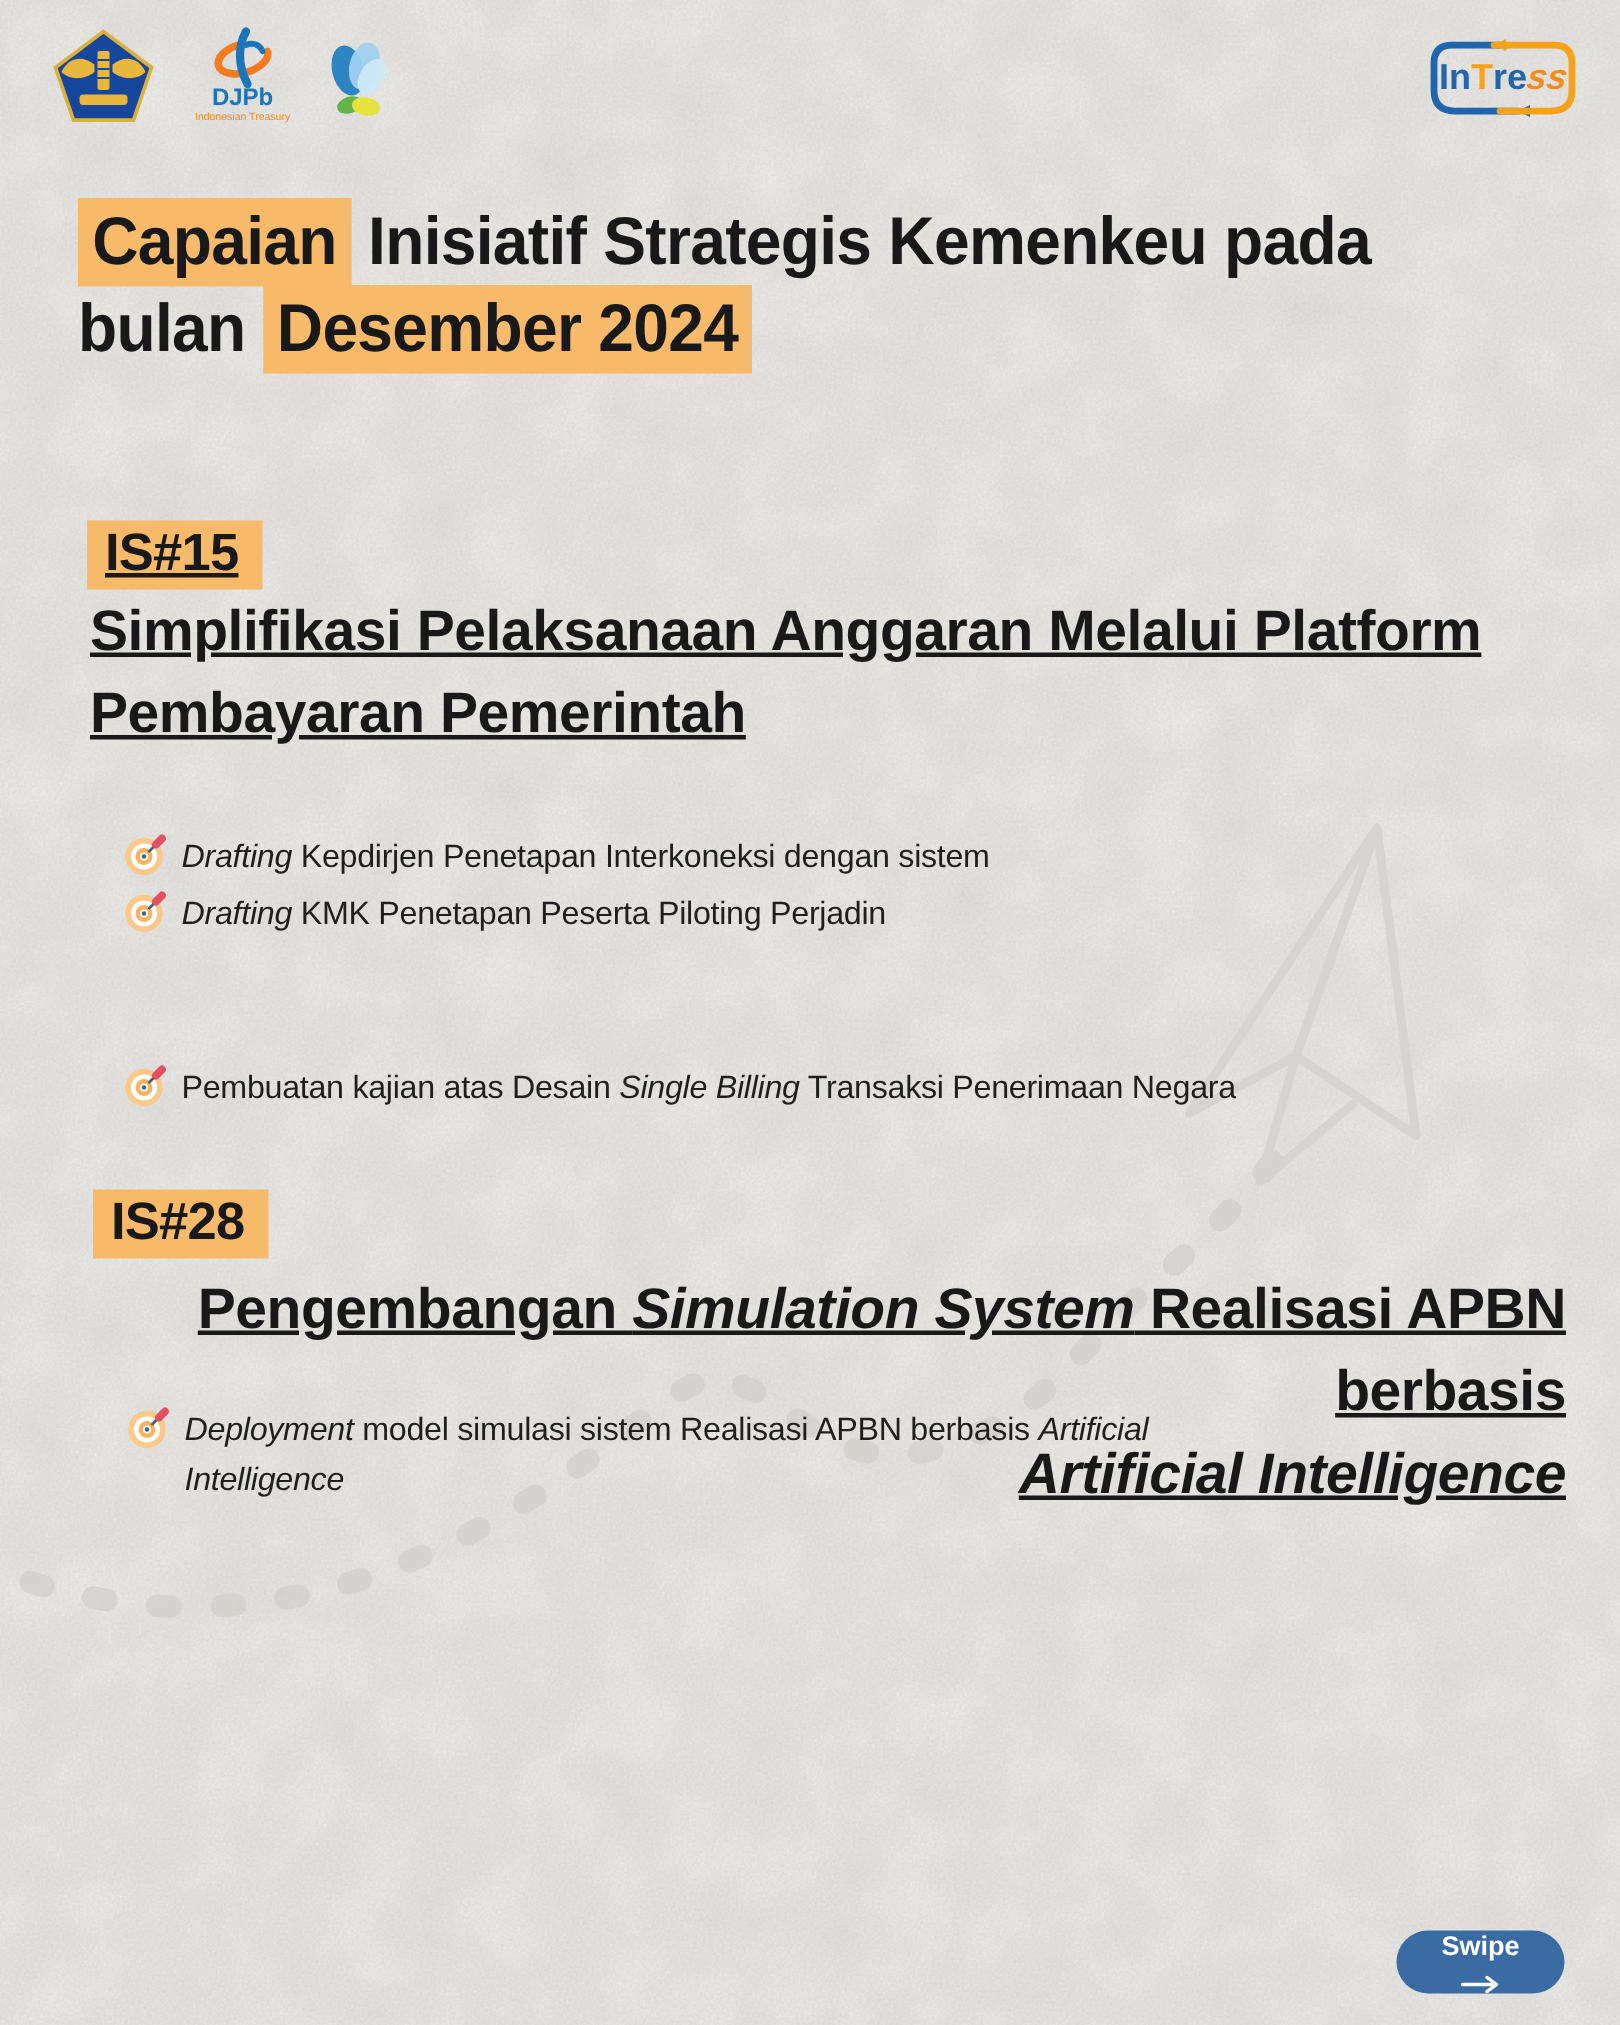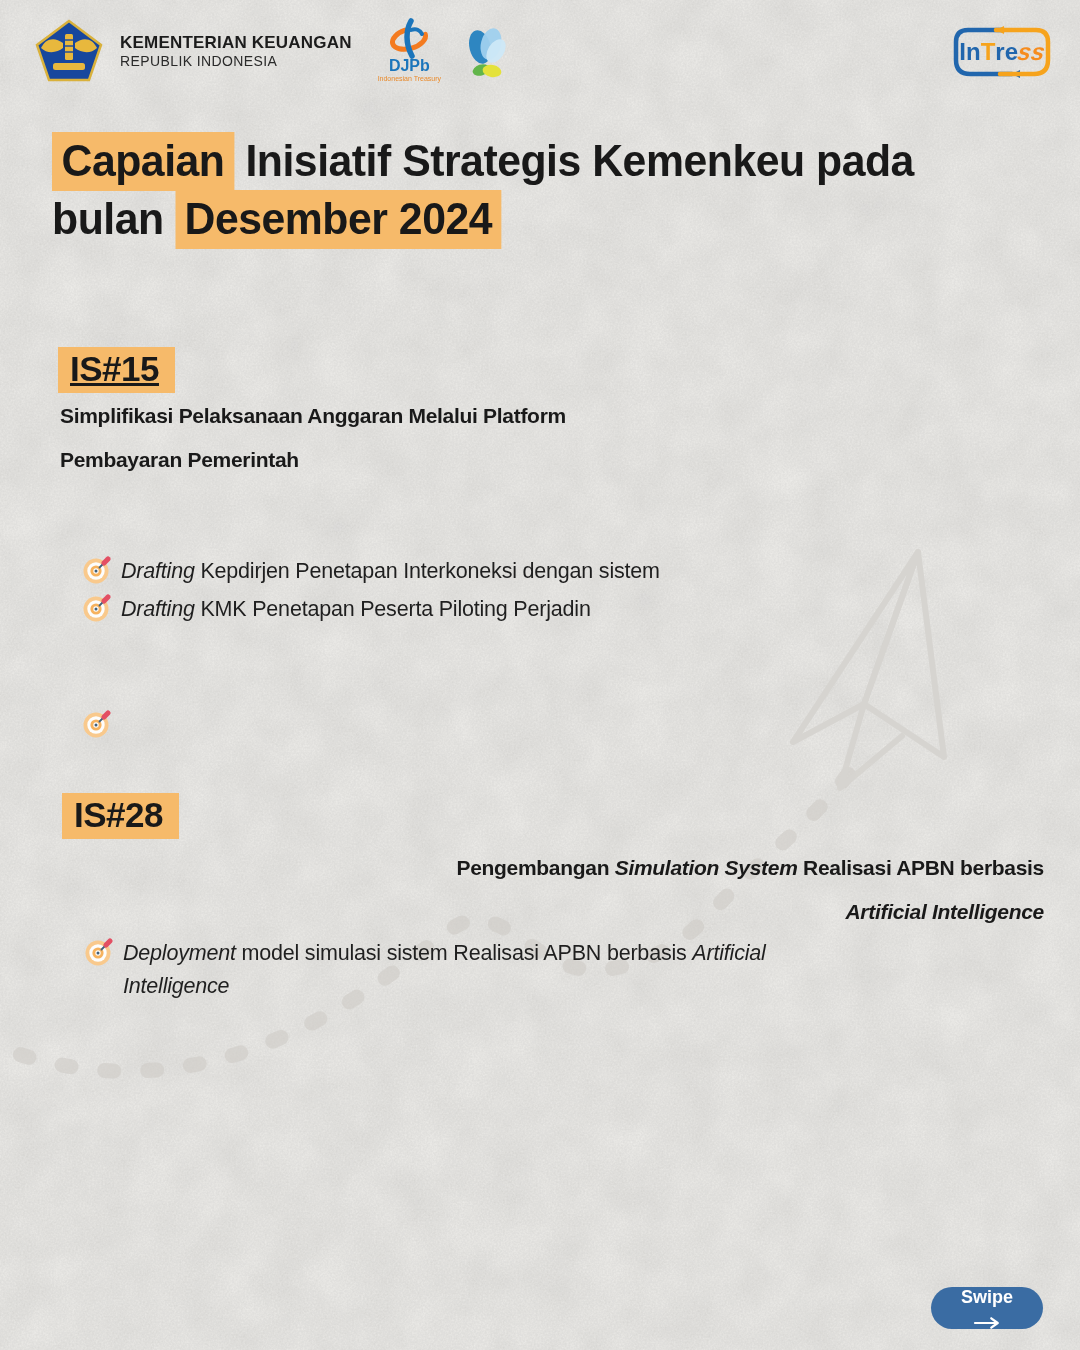--- a/index.html
+++ b/index.html
@@ -43,21 +43,21 @@
   .hl{background:var(--accent);padding:3px 10px 5px 10px;-webkit-box-decoration-break:clone;box-decoration-break:clone;}
 
   
   .tag{
     position:absolute;display:inline-block;
     font-size:35px;font-weight:bold;letter-spacing:-.5px;
     background:var(--accent);padding:2px 16px 4px 12px;
   }
   .rich{white-space:pre-line;}
   .sec-heading{
-    position:absolute;font-size:21px;font-weight:bold;line-height:44px;letter-spacing:-.3px;width:980px;
+    position:absolute;font-size:38px;font-weight:bold;line-height:55px;letter-spacing:-.3px;width:980px;text-decoration:underline;
   }
   .sub-heading{
     position:absolute;font-size:23px;font-weight:bold;line-height:34px;letter-spacing:-.2px;width:940px;
   }
   .bullet{
     position:absolute;display:flex;align-items:flex-start;gap:9px;width:920px;
   }
   .bullet .txt{font-size:21.5px;line-height:33px;color:#1f1f1f;letter-spacing:-.2px;padding-top:1px;}
   .bullet .ico{flex:0 0 30px;margin-top:1px;}
   .it{font-style:italic;}
@@ -108,24 +108,20 @@
       <svg width="70" height="64" viewBox="0 0 70 64">
         <polygon points="35,2 67,26 55,61 15,61 3,26" fill="#17479d" stroke="#d9b13b" stroke-width="2.5"></polygon>
         <rect x="31" y="15" width="8" height="26" rx="1.5" fill="#e8b83d"></rect>
         <line x1="31" y1="21" x2="39" y2="21" stroke="#17479d" stroke-width="1.4"></line>
         <line x1="31" y1="27" x2="39" y2="27" stroke="#17479d" stroke-width="1.4"></line>
         <line x1="31" y1="33" x2="39" y2="33" stroke="#17479d" stroke-width="1.4"></line>
         <path d="M29 24 C20 17 11 20 7 29 C13 35 23 34 29 29 Z" fill="#e8b83d"></path>
         <path d="M41 24 C50 17 59 20 63 29 C57 35 47 34 41 29 Z" fill="#e8b83d"></path>
         <rect x="19" y="44" width="32" height="7" rx="2.5" fill="#e8b83d"></rect>
       </svg>
-      <div class="kemenkeu-text">
-        <div class="l1">KEMENTERIAN KEUANGAN</div>
-        <div class="l2">REPUBLIK INDONESIA</div>
-      </div>
 
       <div class="djpb">
         <svg width="52" height="42" viewBox="0 0 52 42">
           <ellipse cx="26" cy="21" rx="17" ry="9.5" fill="none" stroke="#f47b20" stroke-width="5" stroke-dasharray="62 30" transform="rotate(-16 26 21)" stroke-linecap="round"></ellipse>
           <path d="M28 3 C23 12 22 25 29 38" fill="none" stroke="#1b75bb" stroke-width="5.5" stroke-linecap="round"></path>
           <path d="M28 12 C33 10 37 12 39 16" fill="none" stroke="#1b75bb" stroke-width="4" stroke-linecap="round"></path>
         </svg>
         <div class="name">DJPb</div>
         <div class="sub">Indonesian Treasury</div>
       </div>
@@ -196,20 +192,21 @@
   <div class="bullet" style="left:82px;top:708px;">
     <svg class="ico" width="30" height="30" viewBox="0 0 30 30">
       <circle cx="14" cy="16" r="12.5" fill="#f9c98c"></circle>
         <circle cx="14" cy="16" r="8.7" fill="#fdfdfc"></circle>
       <circle cx="14" cy="16" r="5.6" fill="#f6b25e"></circle>
         <circle cx="14" cy="16" r="2.7" fill="#fdfdfc"></circle>
       <circle cx="14" cy="16" r="1.5" fill="#41607a"></circle>
       <line x1="17.5" y1="12.5" x2="21" y2="9" stroke="#41607a" stroke-width="1.8" stroke-linecap="round"></line>
       <line x1="22" y1="8" x2="26" y2="4" stroke="#e34f63" stroke-width="5.2" stroke-linecap="round"></line>
     </svg>
+    <div class="txt rich"><span>Pembuatan kajian atas Desain </span><span class="it">Single Billing</span><span> Transaksi Penerimaan Negara</span></div>
   </div>
 
   <div class="tag" style="left:62px;top:793px;">IS#28</div>
 
   <div class="sec-heading rich" style="left:64px;top:846px;text-align:right;"><span>Pengembangan </span><span class="it">Simulation System</span><span> Realisasi APBN berbasis
 </span><span class="it">Artificial Intelligence</span></div>
 
   <div class="bullet" style="left:84px;top:936px;">
     <svg class="ico" width="30" height="30" viewBox="0 0 30 30">
       <circle cx="14" cy="16" r="12.5" fill="#f9c98c"></circle>

